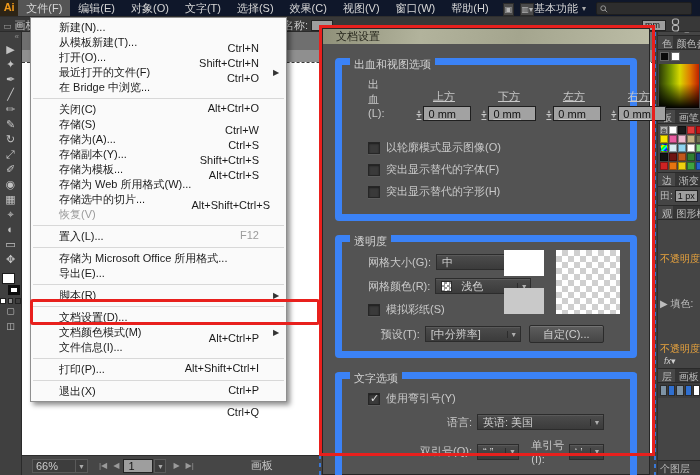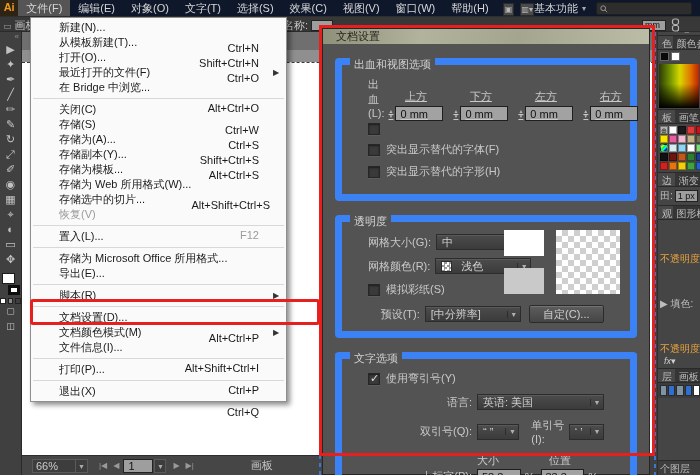--- a/index.html
+++ b/index.html
@@ -95,21 +95,21 @@
 
   .lf { height:15px; background:#a2a2a2; border:1px solid #1f1f1f; color:#111; padding:0 4px;
         display:inline-flex; align-items:center; white-space:nowrap; }
   .spin { display:inline-flex; flex-direction:column; margin-right:2px; color:#b5b5b5; font-size:5px;
           line-height:5px; text-align:center; }
 
   .cb { width:12px; height:12px; background:#3a3a3a; border:1px solid #262626; margin-right:6px;
         box-shadow:inset 0 1px 2px rgba(0,0,0,.5),0 1px rgba(255,255,255,.06); position:relative; flex:none; }
   .cb.checked::after { content:"✓"; position:absolute; left:1px; top:-2px; color:#e0e0e0; font-size:11px; }
 
-  .bleed-grid { display:flex; align-items:flex-end; margin-bottom:2px; }
+  .bleed-grid { display:flex; align-items:flex-end; margin-bottom:19px;gap:28px; }
   .bleed-col { margin-right:10px;text-decoration:underline; }
   .bleed-h { text-align:center; margin-bottom:2px; color:#c9c9c9; }
   .bleed-f { display:flex; align-items:center; }
   .bleed-f .lf { width:48px; }
   .chain { margin-left:2px; margin-bottom:1px; }
 
   .checker-sm { width:11px; height:11px; margin:0 4px 0 5px;
         background:conic-gradient(#999 25%,#fff 0 50%,#999 0 75%,#fff 0); background-size:5px 5px; border:1px solid #2c2c2c; }
   .tp-preview { position:absolute; top:8px; right:10px; width:116px; height:66px; }
   .tp-white { position:absolute; left:0; top:0; width:40px; height:26px; background:#fff; }
@@ -413,20 +413,21 @@
               </div>
             </div>
           <svg class="chain" width="10" height="16" viewBox="0 0 10 16">
             <rect x="2" y="1.5" width="6" height="6" rx="2.5" fill="none" stroke="#c4c4c4" stroke-width="1.3"></rect>
             <rect x="2" y="8.5" width="6" height="6" rx="2.5" fill="none" stroke="#c4c4c4" stroke-width="1.3"></rect>
           </svg>
         </div>
         <div id="bleed-checkboxes">
             <div class="row" style="margin-bottom: 7px;">
               <div class="cb"></div>
+              <span>以轮廓模式显示图像(O)</span>
             </div>
             <div class="row" style="margin-bottom: 7px;">
               <div class="cb"></div>
               <span>突出显示替代的字体(F)</span>
             </div>
             <div class="row" style="margin-bottom: 7px;">
               <div class="cb"></div>
               <span>突出显示替代的字形(H)</span>
             </div>
           </div>

